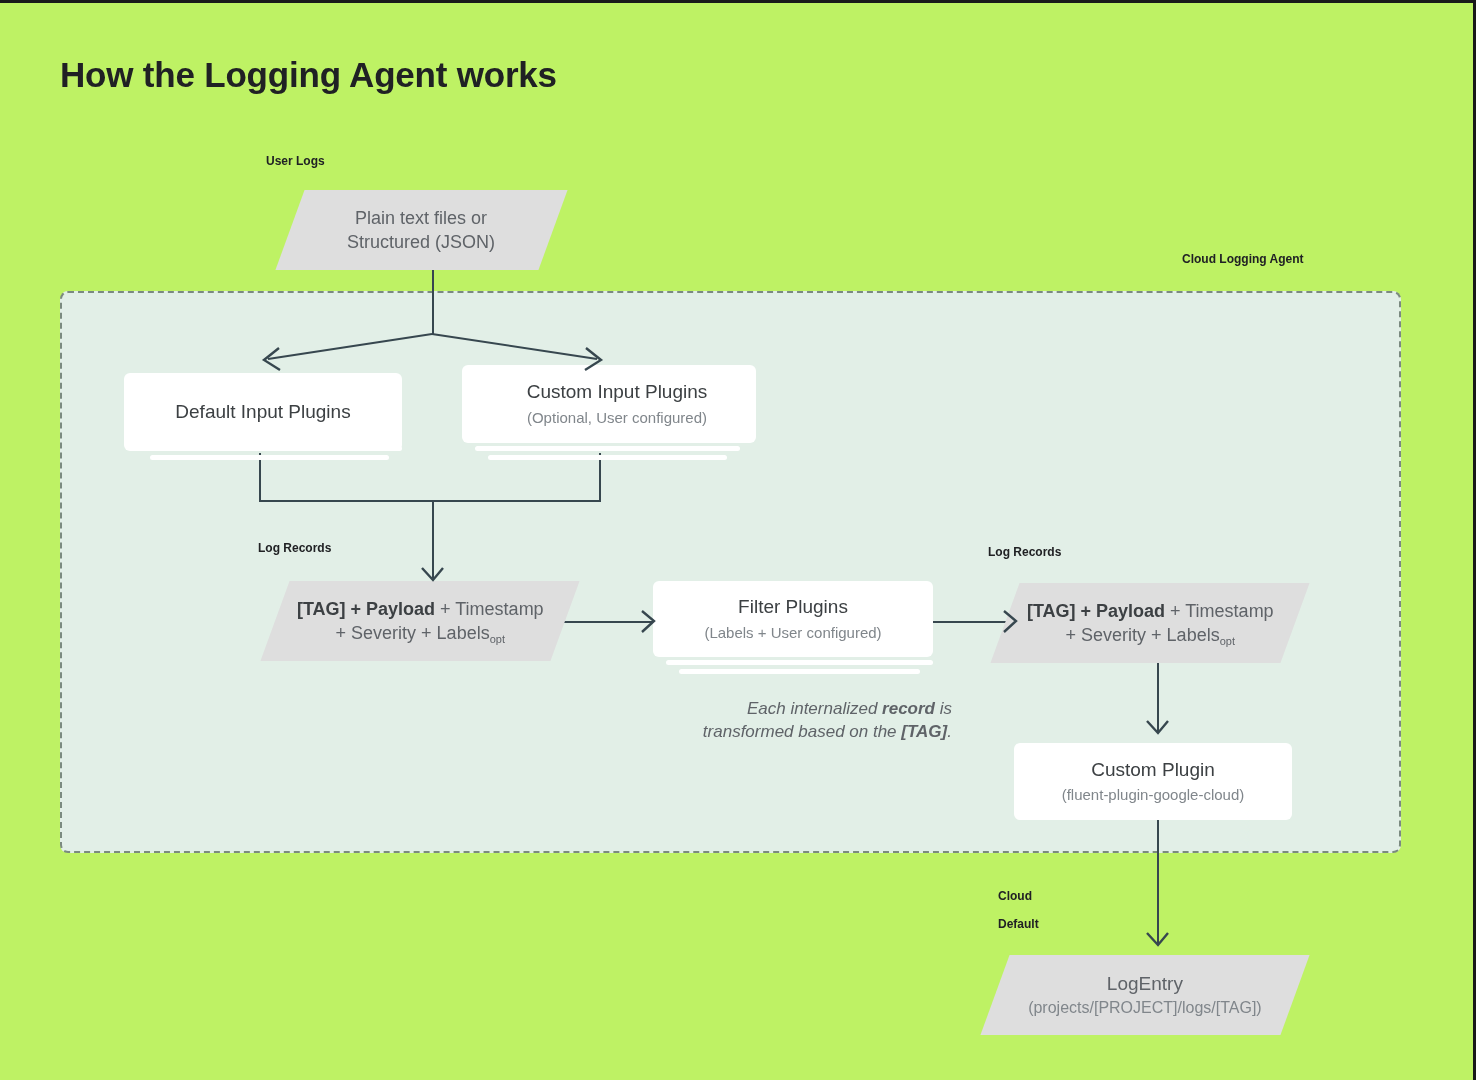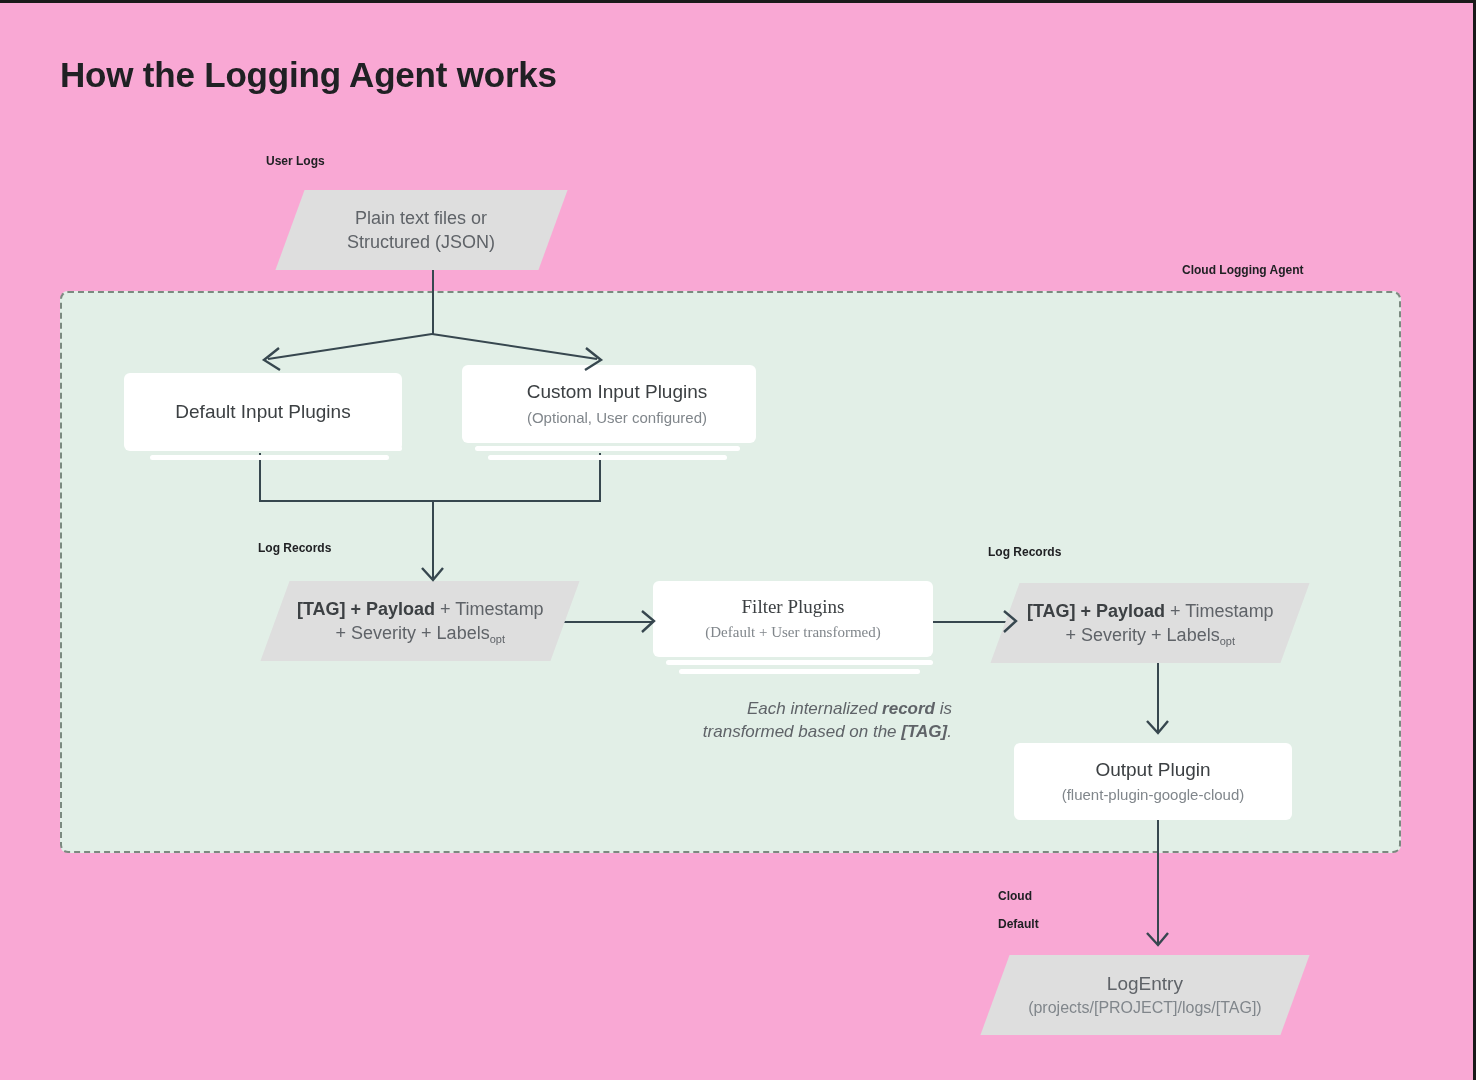--- a/index.html
+++ b/index.html
@@ -11,21 +11,21 @@
     width: 1476px;
     height: 1080px;
     background: #e0f3fc;
     font-family: "Liberation Sans", sans-serif;
     overflow: hidden;
   }
   #canvas {
     position: relative;
     width: 1476px;
     height: 1080px;
-    background: #f9a8d4;
+    background: #bef264;
     border-top: 3px solid #1a1a1a;
     border-right: 3px solid #1a1a1a;
     box-sizing: border-box;
   }
 
   
   .title {
     position: absolute;
     left: 60px;
     top: 52px;
@@ -149,21 +149,21 @@
 </style>
 </head>
 <body>
 
 <div id="canvas">
 
   <div class="title">How the Logging Agent works</div>
 
   <div class="group-label" style="left:266px; top:144px;">User Logs</div>
 
-  <div class="group-label" style="left:1182px; top:253px;">Cloud Logging Agent</div>
+  <div class="group-label" style="left:1182px; top:242px;">Cloud Logging Agent</div>
 
   <div class="agent-region"></div>
 
   <div class="group-label" style="left:258px; top:531px; z-index:5;">Log Records</div>
 
   <div class="group-label" style="left:988px; top:535px; z-index:5;">Log Records</div>
 
   <div class="group-label" style="left:986px; top:879px; z-index:5;margin-left:12px;">
     <span>Cloud</span><br>
     <span>Default</span>
@@ -231,39 +231,39 @@
     <div class="para-inner">
       <div class="tag-line"><b>[TAG] + Payload</b><span> + Timestamp</span></div>
       <div class="tag-line"><span>+ Severity + Labels</span><sub>opt</sub></div>
     </div>
   </div>
 
   <div class="stack" style="left:653px; top:654px; width:280px; height:18px;">
     <div class="s1" style="left:13px; top:3px; width:267px;"></div>
     <div class="s2" style="left:26px; top:12px; width:241px;"></div>
   </div>
-  <div class="box" style="left:653px; top:578px; width:280px; height:76px;font-family:Liberation Serif, serif;">
+  <div class="box" style="left:653px; top:578px; width:280px; height:76px;">
     <div class="box-title">Filter Plugins</div>
-    <div class="box-sub">(Default + User transformed)</div>
+    <div class="box-sub">(Labels + User configured)</div>
   </div>
 
   <div class="caption" style="left:630px; top:694px; width:322px;text-align:right;">
     <div><span>Each internalized </span><b>record</b><span> is</span></div>
     <div><span>transformed based on the </span><b>[TAG]</b><span>.</span></div>
   </div>
 
   <div class="para" style="left:1005px; top:580px; width:290px; height:80px; z-index:3;">
     <div class="para-inner">
       <div class="tag-line"><b>[TAG] + Payload</b><span> + Timestamp</span></div>
       <div class="tag-line"><span>+ Severity + Labels</span><sub>opt</sub></div>
     </div>
   </div>
 
   <div class="box" style="left:1014px; top:740px; width:278px; height:77px;">
-    <div class="box-title">Output Plugin</div>
+    <div class="box-title">Custom Plugin</div>
     <div class="box-sub">(fluent-plugin-google-cloud)</div>
   </div>
 
   <div class="para" style="left:995px; top:952px; width:300px; height:80px; z-index:3;">
     <div class="para-inner">
       <div style="font-size:19px; color:#5f6368;">LogEntry</div>
       <div style="font-size:16px; color:#80868b;">(projects/[PROJECT]/logs/[TAG])</div>
     </div>
   </div>
 

